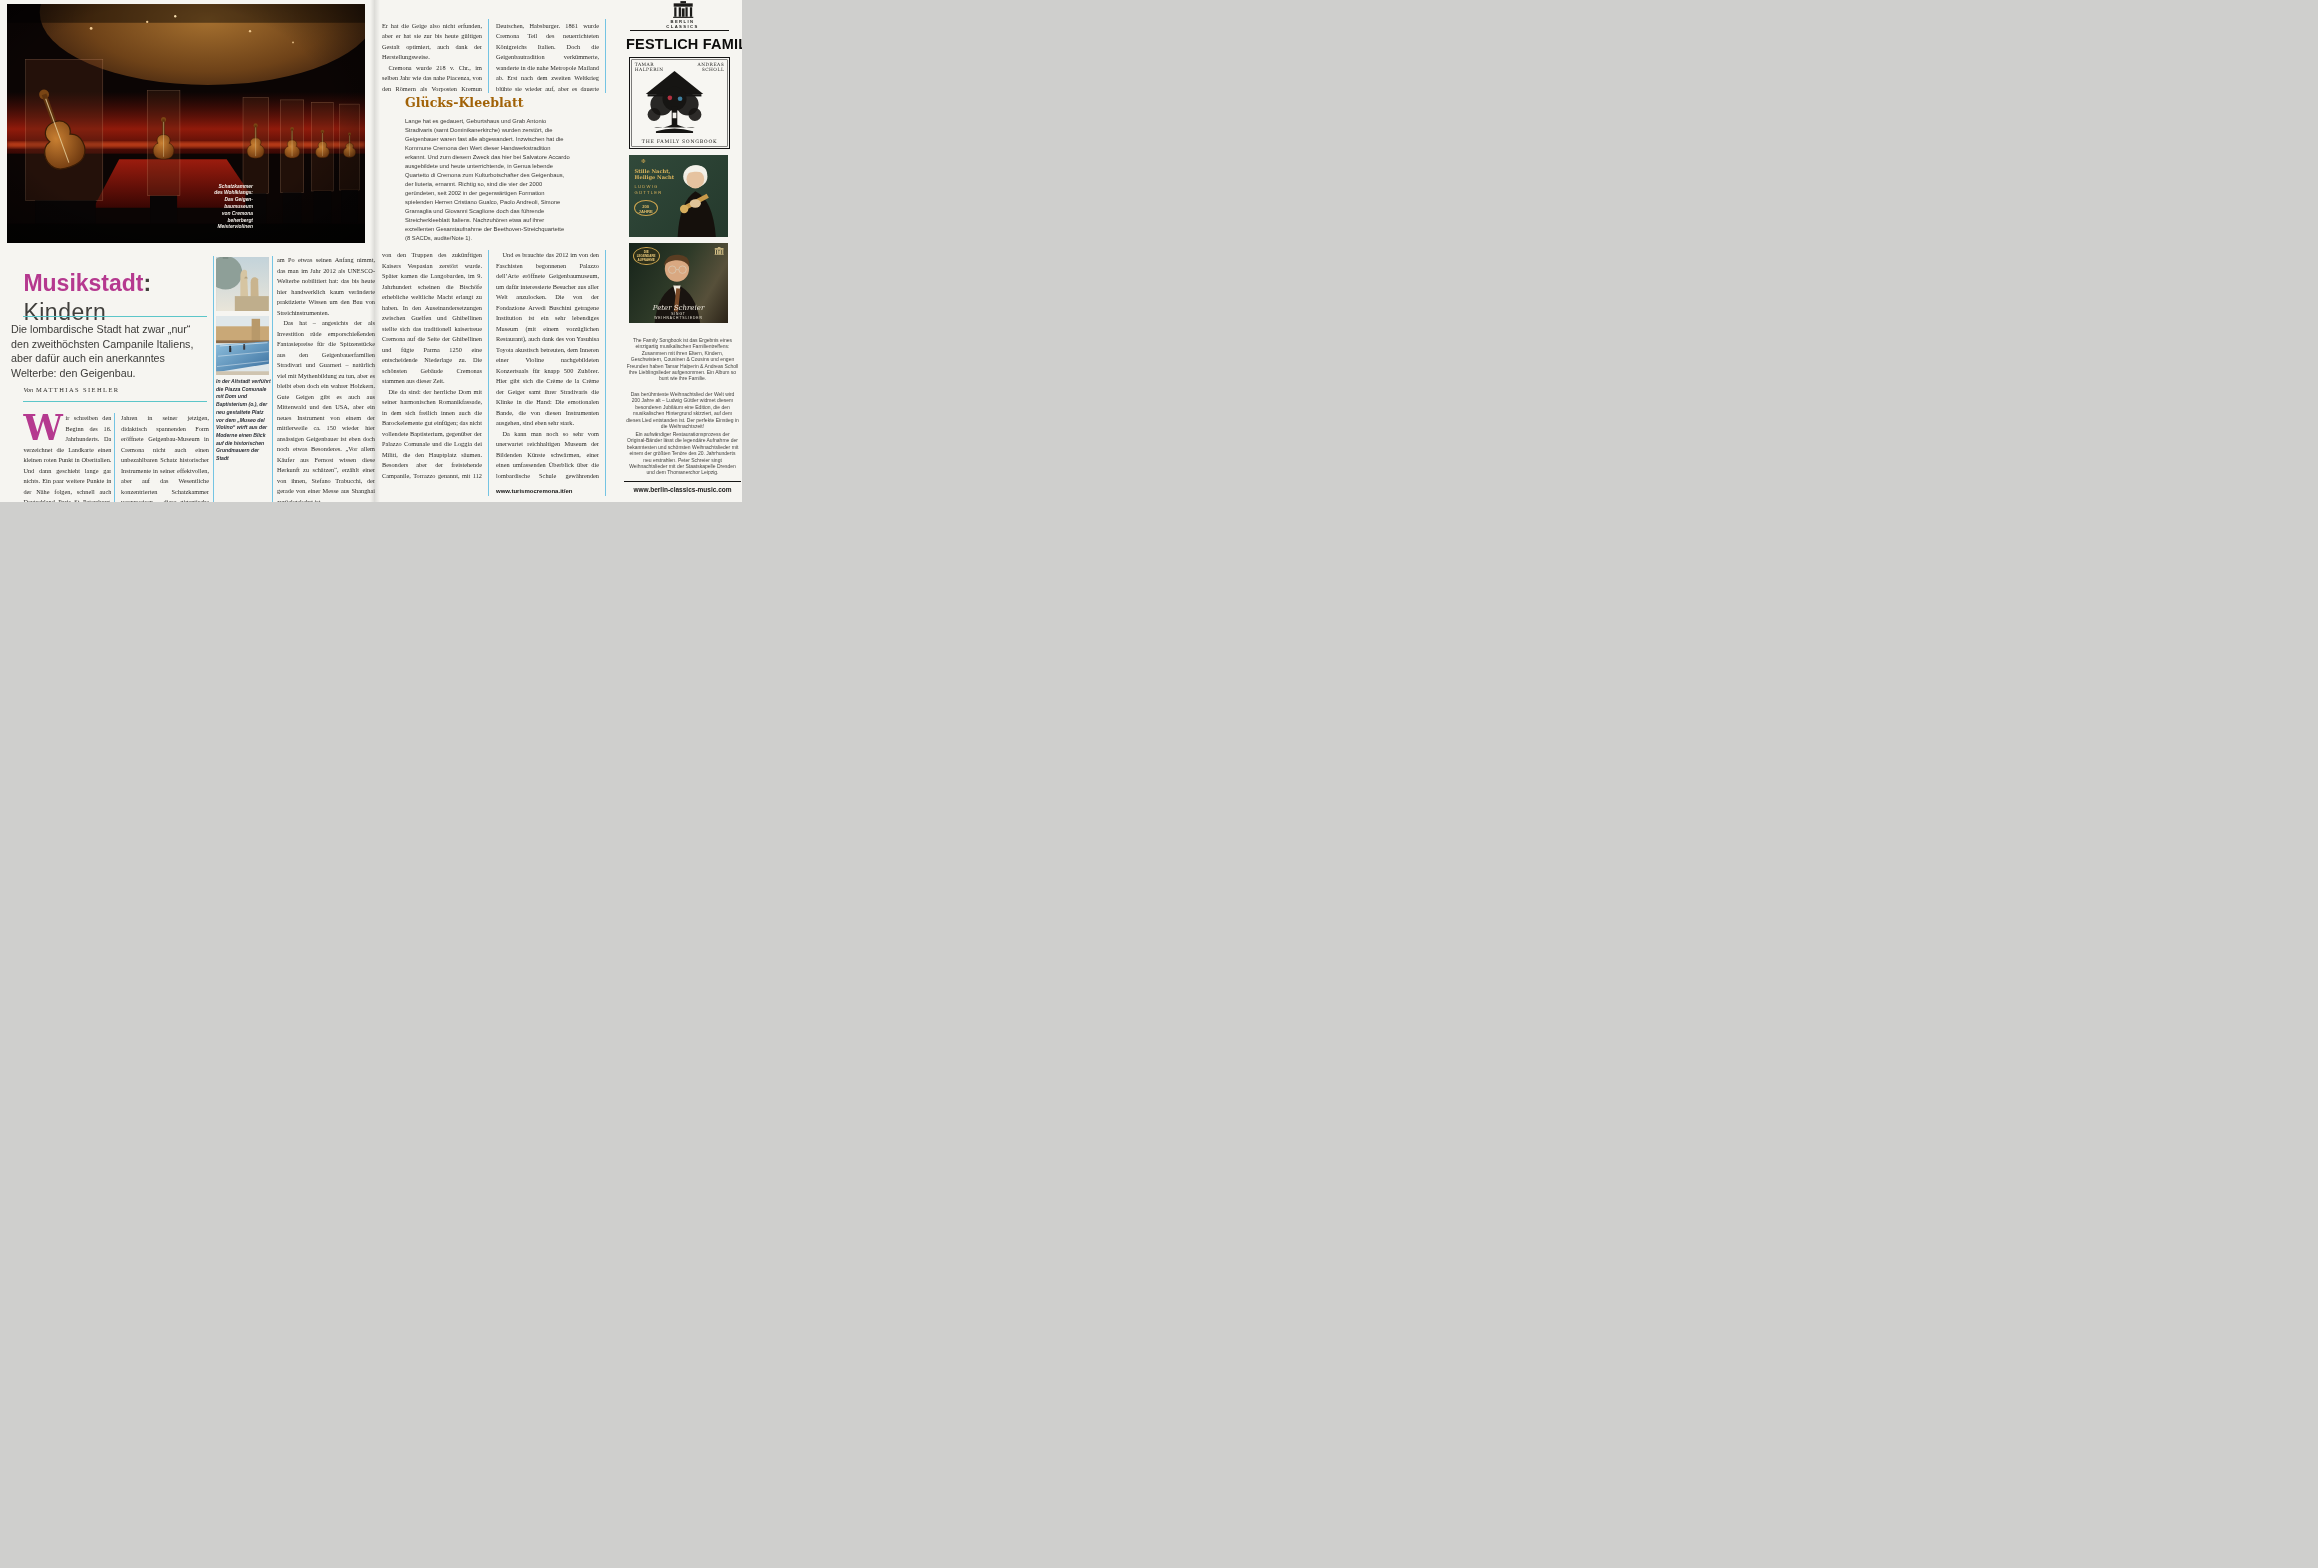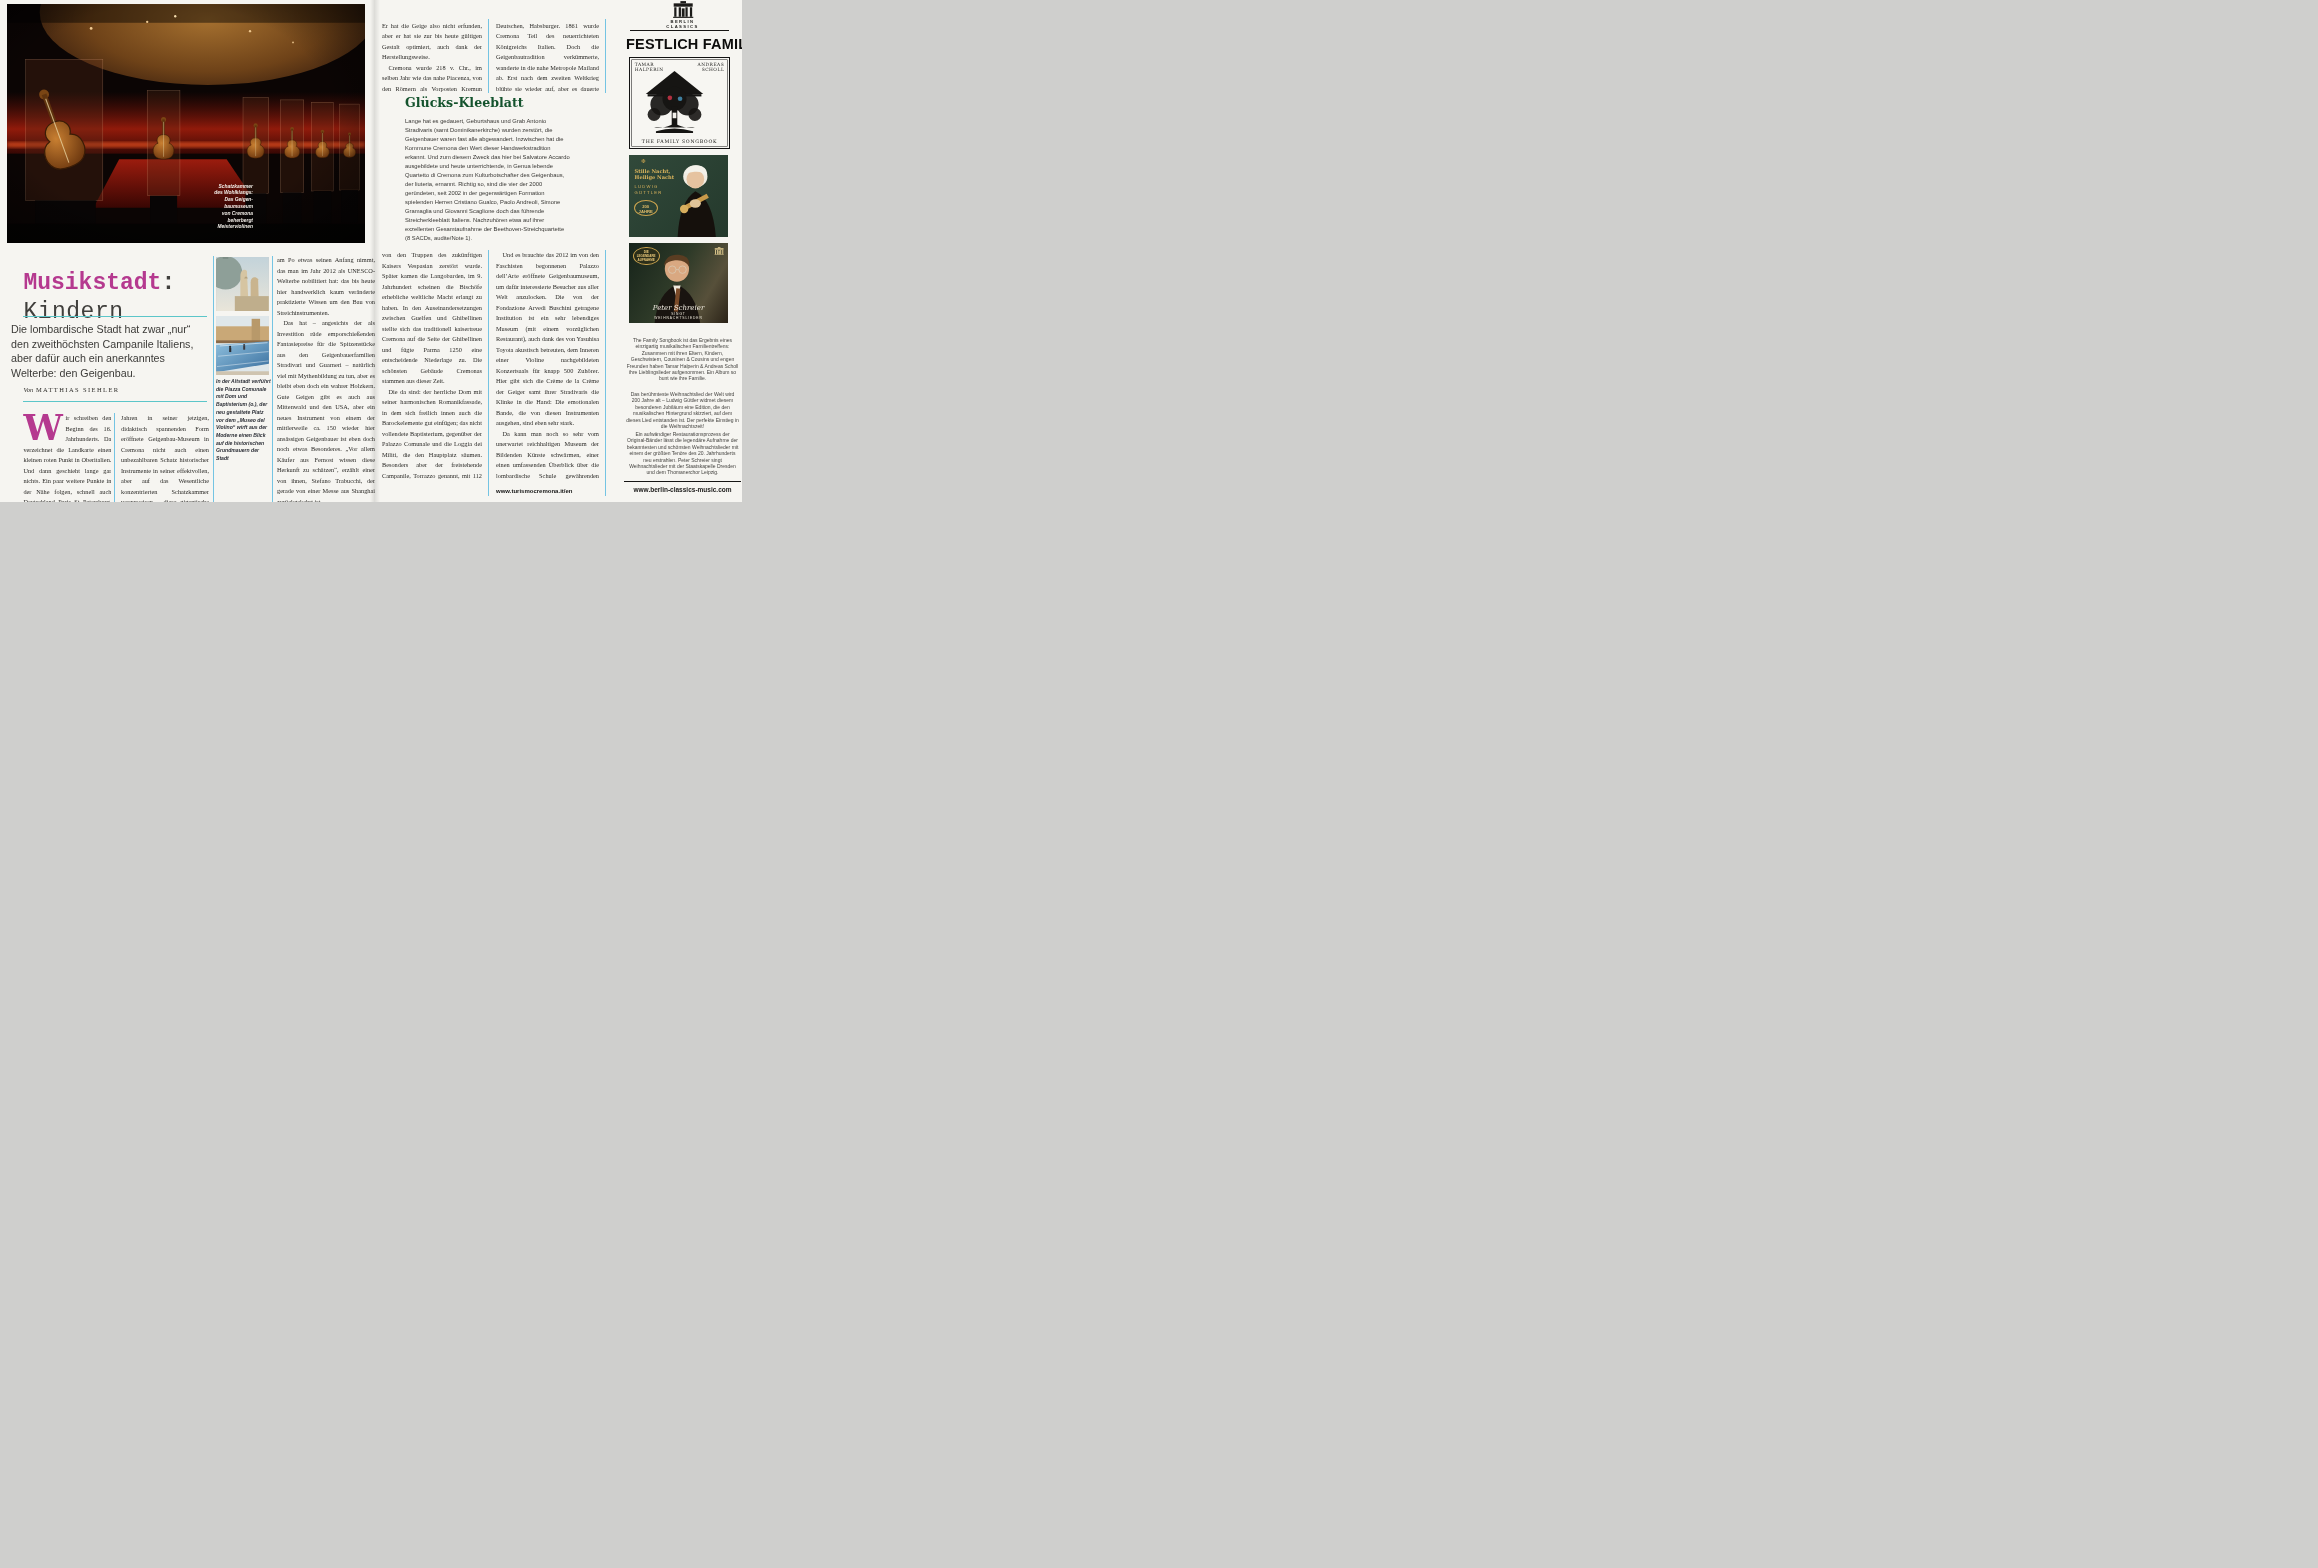--- a/index.html
+++ b/index.html
@@ -3,21 +3,21 @@
 <meta charset="utf-8">
 <style>
   html,body{margin:0;padding:0;background:#cfcfcd;}
   #page{position:relative;width:742px;height:502px;background:#f6f5f1;overflow:hidden;
         font-family:"Liberation Serif",serif;color:#2b2a27;}
   
   .photo{position:absolute;left:7px;top:3.7px;width:358px;height:239px;background:#0b0605;overflow:hidden;}
   .photo svg{display:block;}
   .photo-caption{position:absolute;left:191px;top:180px;width:55px;text-align:right;
         color:#f3efe9;font:italic 700 4.9px/1.38 "Liberation Sans",sans-serif;white-space:pre-line;}
-  .headline{position:absolute;left:23.4px;top:260px;font-family:Liberation Mono, monospace;line-height:26px;}
+  .headline{position:absolute;left:23.4px;top:260px;font-family:Liberation Sans, sans-serif;line-height:26px;}
   .hl1{font-weight:700;font-size:23px;color:#b5398f;}
   .hlc{font-weight:700;font-size:23px;color:#403f3c;}
   .hl2{display:block;font-weight:400;font-size:23px;color:#403f3c;letter-spacing:0.5px;}
   .rule-teal{position:absolute;height:0.9px;background:#5cc6c9;}
   .standfirst{position:absolute;left:11px;top:322px;width:184px;margin:0;
         font:400 10.7px/14.7px "Liberation Sans",sans-serif;color:#3c3b38;}
   .byline{position:absolute;left:23.4px;top:386px;font-size:6.5px;color:#2f2e2b;}
   .byline .von{font-style:italic;margin-right:2.8px;}
   .byline .auth{letter-spacing:1.4px;}
   .bodycol{position:absolute;top:413px;height:89px;overflow:hidden;}
@@ -29,21 +29,21 @@
   .midimg{position:absolute;left:216px;width:53px;overflow:hidden;background:#ccc;}
   .mid-caption{position:absolute;left:216px;top:378px;width:55px;
         font:italic 700 5.1px/7.7px "Liberation Sans",sans-serif;color:#2b2e36;}
   .col3{position:absolute;left:277px;top:255px;width:98px;height:247px;overflow:hidden;}
   
   .gutter{position:absolute;left:370px;top:0;width:10.3px;height:502px;
         background:linear-gradient(90deg,rgba(0,0,0,0) 0%,rgba(0,0,0,.10) 45%,rgba(0,0,0,0) 100%);}
   
   .tcol{position:absolute;overflow:hidden;}
   .box-title{position:absolute;left:405px;top:96px;margin:0;
-        font:700 12.6px/14px "DejaVu Serif",serif;color:#14532d;}
+        font:700 12.6px/14px "DejaVu Serif",serif;color:#a16207;}
   .box-body{position:absolute;left:405px;top:117px;width:165px;margin:0;
         font:400 5.8px/9px "Liberation Sans",sans-serif;color:#383734;}
   .link{font:700 6px/7.5px "Liberation Sans",sans-serif;color:#171716;}
   #turismo{position:absolute;left:496px;top:488px;}
   
   .ad-brand{position:absolute;left:624px;top:18.7px;width:117px;text-align:center;
         font:700 4.2px/5.1px "Liberation Sans",sans-serif;letter-spacing:1.4px;color:#1c1b19;white-space:pre-line;}
   .ad-rule{position:absolute;background:#161514;}
   .ad-head{position:absolute;left:626px;top:36px;white-space:nowrap;
         font:800 14.5px/16px "Liberation Sans",sans-serif;letter-spacing:0.2px;color:#0d0d0c;}

